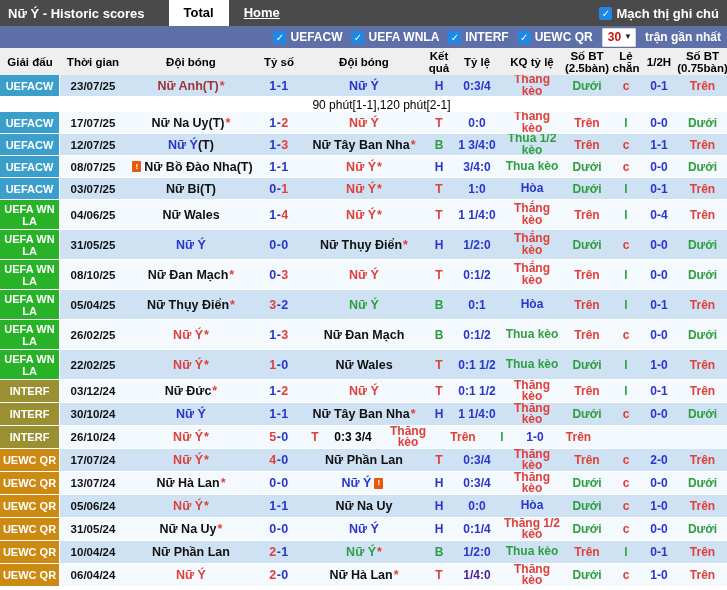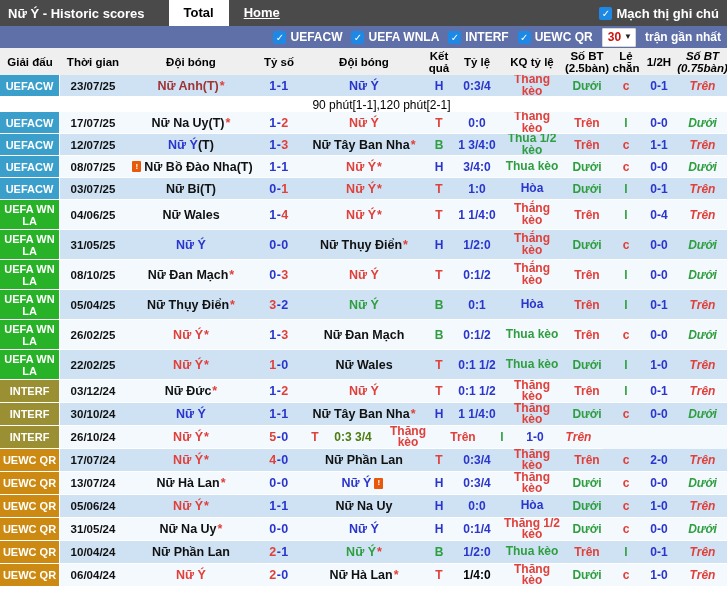--- a/index.html
+++ b/index.html
@@ -66,21 +66,21 @@
   .row.stripe-b{background:#F4F9FE;}
 
   .cell{
     display:flex;align-items:center;justify-content:center;text-align:center;
     box-sizing:border-box;font-size:12px;font-weight:bold;overflow:hidden;
     border-bottom:1px solid #fff;line-height:12px;
   }
   
   .c0{width:60px;} .c1{width:66px;} .c2{width:130px;} .c3{width:46px;}
   .c4{width:124px;} .c5{width:26px;} .c6{width:50px;} .c7{width:60px;}
-  .c8{width:50px;} .c9{width:28px;} .c10{width:38px;} .c11{width:49px;font-style:italic;}
+  .c8{width:50px;} .c9{width:28px;} .c10{width:38px;} .c11{width:49px;}
 
   .cell-league{
     color:#fff;font-size:11px;font-weight:bold;word-break:break-all;
     border-right:1px solid #fff;padding:0 2px;line-height:12px;
   }
   .cell-date{color:#111;font-size:11.5px;}
   .cell-team{white-space:nowrap;font-size:12.5px;}
   .cell-score{font-size:12.5px;letter-spacing:0.5px;}
   .cell-kq{line-height:11.5px;padding:0 2px;}
   .star{color:#E0403A;margin-left:1px;}
@@ -464,21 +464,21 @@
         <div class="cell cell-team c2">
           <span style="color: rgb(224, 64, 58);">Nữ Ý</span>
           <span class="star">*</span>
         </div>
         <div class="cell cell-score c3">
           <span style="color: rgb(224, 64, 58);">5</span>
           <span style="color: rgb(42, 53, 204);">-</span>
           <span style="color: rgb(42, 53, 204);">0</span>
         </div>
         <div class="cell c5" style="color: rgb(224, 64, 58);">T</div>
-        <div class="cell c6" style="color: #4d7c0f;">0:3 3/4</div>
+        <div class="cell c6" style="color: #000000;">0:3 3/4</div>
         <div class="cell cell-kq c7" style="color: rgb(224, 64, 58);">Thắng kèo</div>
         <div class="cell c8" style="color: rgb(224, 64, 58);">Trên</div>
         <div class="cell c9" style="color: rgb(47, 158, 63);">l</div>
         <div class="cell c10" style="color: rgb(42, 53, 204);">1-0</div>
         <div class="cell c11" style="color: rgb(224, 64, 58);">Trên</div>
       </div>
       <div class="row h23 stripe-a">
         <div class="cell cell-league c0" style="background: rgb(204, 138, 18);">UEWC QR</div>
         <div class="cell cell-date c1">17/07/24</div>
         <div class="cell cell-team c2">
@@ -603,21 +603,21 @@
         <div class="cell cell-score c3">
           <span style="color: rgb(224, 64, 58);">2</span>
           <span style="color: rgb(42, 53, 204);">-</span>
           <span style="color: rgb(42, 53, 204);">0</span>
         </div>
         <div class="cell cell-team c4">
           <span style="color: rgb(17, 17, 17);">Nữ Hà Lan</span>
           <span class="star">*</span>
         </div>
         <div class="cell c5" style="color: rgb(224, 64, 58);">T</div>
-        <div class="cell c6" style="color: #000000;">1/4:0</div>
+        <div class="cell c6" style="color: #4c1d95;">1/4:0</div>
         <div class="cell cell-kq c7" style="color: rgb(224, 64, 58);">Thắng kèo</div>
         <div class="cell c8" style="color: rgb(47, 158, 63);">Dưới</div>
         <div class="cell c9" style="color: rgb(224, 64, 58);">c</div>
         <div class="cell c10" style="color: rgb(42, 53, 204);">1-0</div>
         <div class="cell c11" style="color: rgb(224, 64, 58);">Trên</div>
       </div>
     </div>
 
 </div>
 

